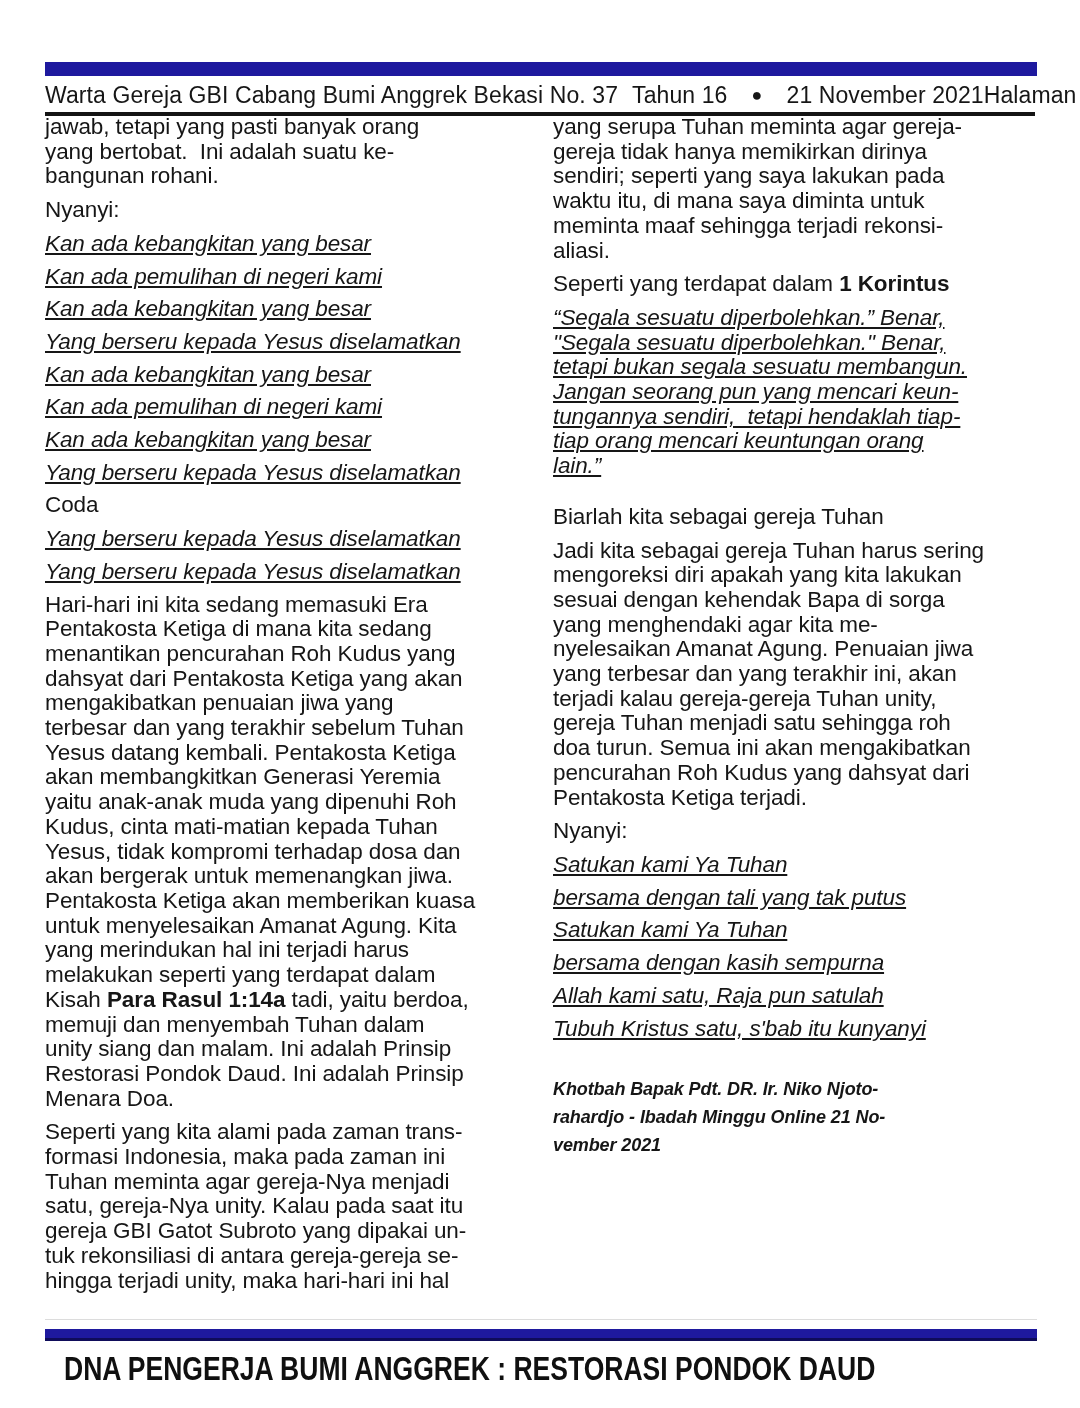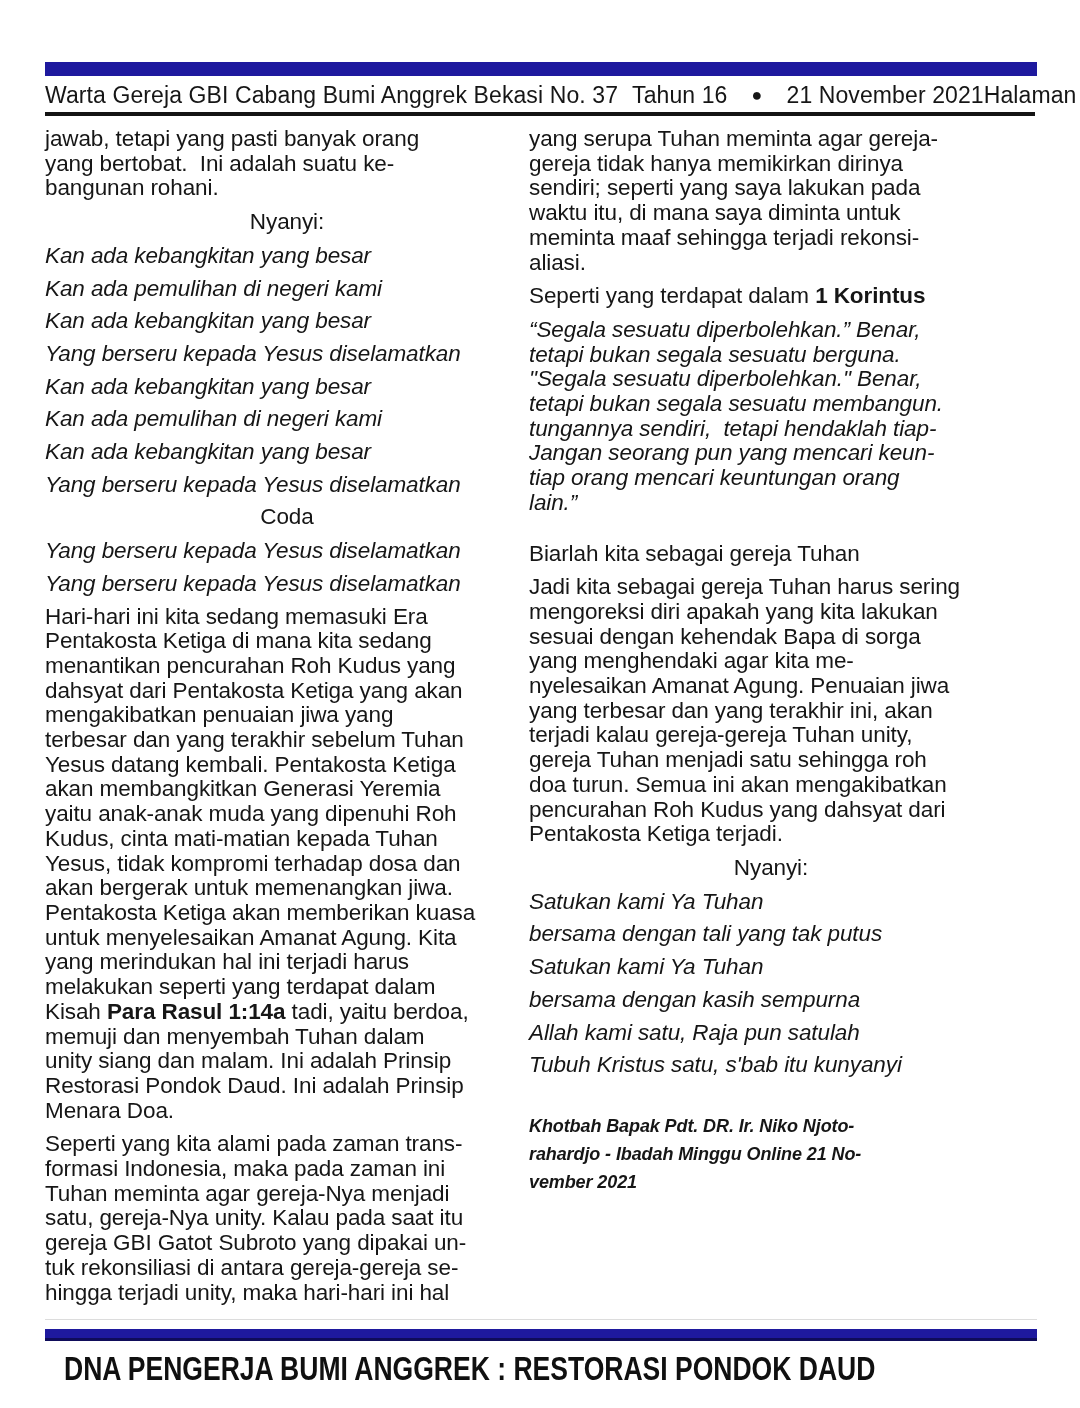--- a/index.html
+++ b/index.html
@@ -18,28 +18,28 @@
     position: absolute; left: 45px; top: 82px; width: 992px;
     display: flex; justify-content: space-between; align-items: baseline;
     font-size: 23px; letter-spacing: 0.1px;
   }
   .header-left { display: flex; align-items: baseline; gap: 14px; white-space: pre; }
   .header-left .bullet { font-size: 18px; transform: translateY(-2px); padding: 0 10px; }
   .header-right { display: flex; gap: 8px; white-space: pre; }
   .rule { position: absolute; left: 45px; top: 112px; width: 990px; height: 4px; background: #141414; }
 
   
-  .columns { position: absolute; left: 45px; top: 127px; width: 992px; display: flex; }
+  .columns { position: absolute; left: 45px; top: 115px; width: 992px; display: flex; gap: 24px; }
   .col { width: 484px; }
   .line { white-space: pre; line-height: 24.7px; font-size: 22.5px; letter-spacing: -0.1px; }
   .block.para  { margin-bottom: 9px; }
-  .block.label { margin-bottom: 9px; text-align: center; }
+  .block.label { margin-bottom: 9px; }
   .block.song  { margin-bottom: 8px; }
   .block.quote { margin-bottom: 26px; }
-  .block.song .line, .block.quote .line { font-style: italic; }
+  .block.song .line, .block.quote .line { font-style: italic; text-decoration: underline; }
   .block.signature { margin-top: 34px; }
   .block.signature .line { font-weight: bold; font-style: italic; font-size: 18px; line-height: 28px; }
   .s-b { font-weight: bold; margin-top: 14px; }
   .s-i { }
   .s-n { }
 
   
   .foot-hairline { position: absolute; left: 45px; top: 1319px; width: 992px; height: 1px; background: #dcdcdc; }
   .footbar { position: absolute; left: 45px; top: 1329px; width: 992px; height: 12px; border-bottom: 3px solid; }
   .foot-text {
@@ -154,25 +154,24 @@
           <div class="line">sendiri; seperti yang saya lakukan pada</div>
           <div class="line">waktu itu, di mana saya diminta untuk</div>
           <div class="line">meminta maaf sehingga terjadi rekonsi-</div>
           <div class="line">aliasi.</div>
         </div>
         <div class="block para">
           <div class="line"><span class="s-n">Seperti yang terdapat dalam </span><span class="s-b">1 Korintus</span></div>
         </div>
         <div class="block quote">
           <div class="line">“Segala sesuatu diperbolehkan.” Benar,</div>
-          <div class="line">tetapi bukan segala sesuatu berguna.</div>
           <div class="line">"Segala sesuatu diperbolehkan." Benar,</div>
           <div class="line">tetapi bukan segala sesuatu membangun.</div>
+          <div class="line">Jangan seorang pun yang mencari keun-</div>
           <div class="line">tungannya sendiri,  tetapi hendaklah tiap-</div>
-          <div class="line">Jangan seorang pun yang mencari keun-</div>
           <div class="line">tiap orang mencari keuntungan orang</div>
           <div class="line">lain.”</div>
         </div>
         <div class="block para">
           <div class="line">Biarlah kita sebagai gereja Tuhan</div>
         </div>
         <div class="block para">
           <div class="line">Jadi kita sebagai gereja Tuhan harus sering</div>
           <div class="line">mengoreksi diri apakah yang kita lakukan</div>
           <div class="line">sesuai dengan kehendak Bapa di sorga</div>

